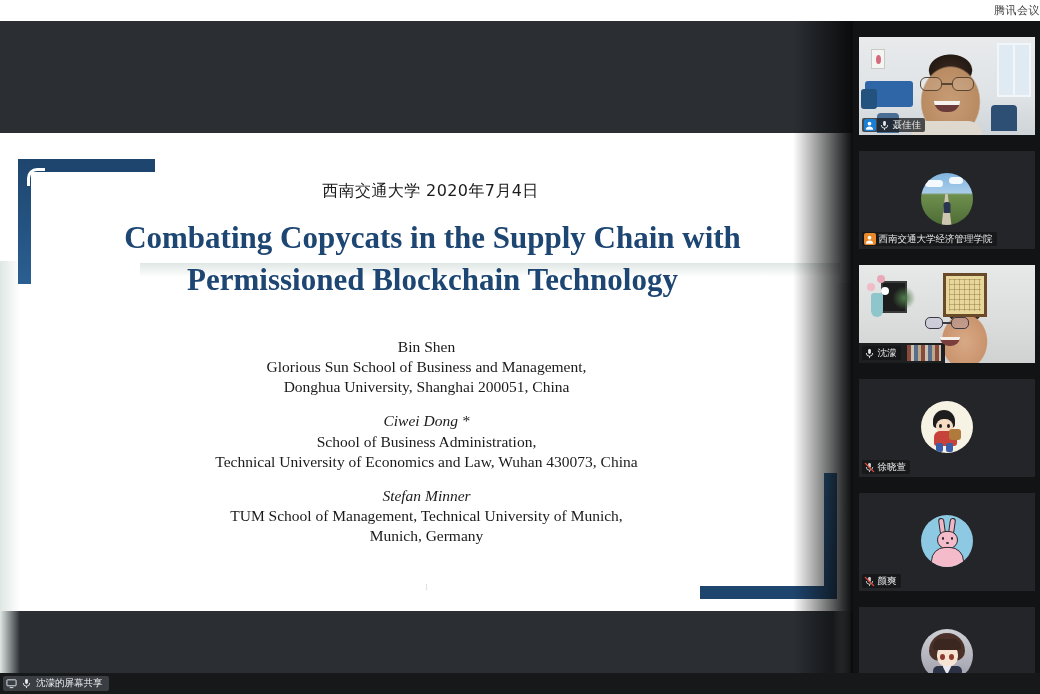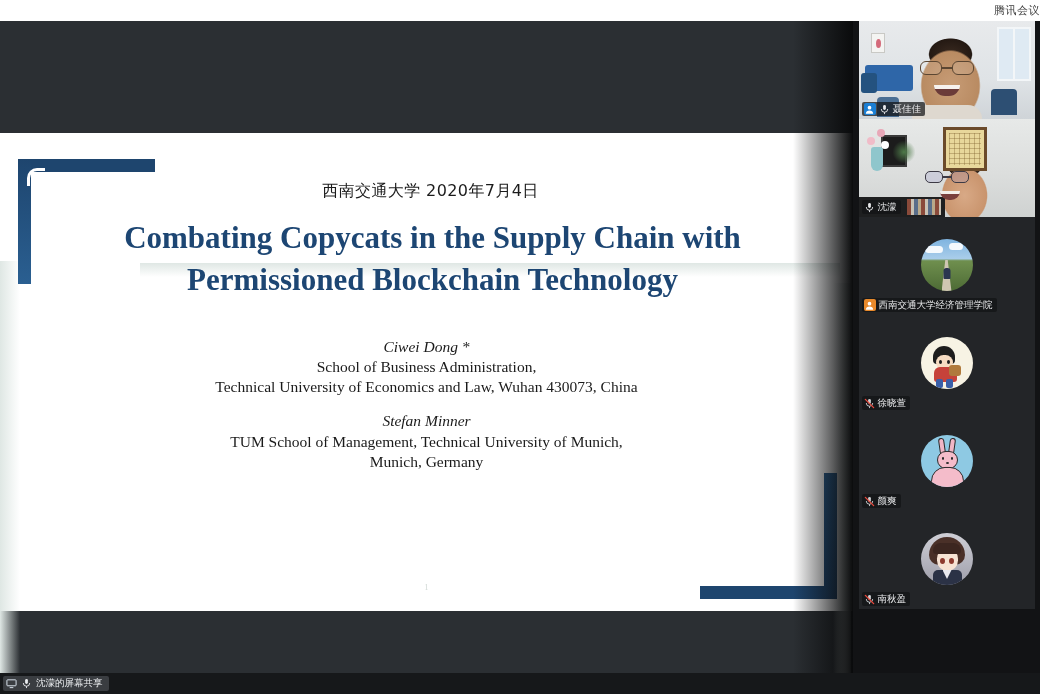--- a/index.html
+++ b/index.html
@@ -89,21 +89,21 @@
     font-size:8px; color:#cfd8d4;
     font-family:"Liberation Serif","DejaVu Serif",serif;
   }
 
   
   .rail{
     position:absolute; left:853px; top:21px; width:187px; height:652px;
     background:#121315;
   }
   .tile{
-    position:relative; width:176px; height:98px; margin:0 auto 0 auto;
+    position:relative; width:176px; height:98px; margin:16px auto 0 auto;
     background:#8b5cf6; overflow:hidden;
   }
   .tile.active{ outline:2px solid #2e8b50; outline-offset:-2px; }
 
   
   .v1{ position:absolute; inset:0;
     background:
       radial-gradient(ellipse 52px 62px at 52% 66%, #c79c76 0%, #b98b62 55%, rgba(185,139,98,0) 58%),
       radial-gradient(ellipse 30px 22px at 52% 34%, #3a2a20 0%, #241913 70%, rgba(36,25,19,0) 74%),
       linear-gradient(to bottom,#e8eaec 0%,#dfe3e6 60%,#cfd4d8 100%);
@@ -289,20 +289,25 @@
 
     <div class="slide-date">西南交通大学 2020年7月4日</div>
 
     <div class="slide-title">
       <div>Combating Copycats in the Supply Chain with</div>
       <div>Permissioned Blockchain Technology</div>
     </div>
 
     <div class="authors">
       <div class="auth-block">
+        <div class="auth-name">Bin Shen</div>
+        <div class="auth-line">Glorious Sun School of Business and Management,</div>
+        <div class="auth-line">Donghua University, Shanghai 200051, China</div>
+      </div>
+      <div class="auth-block">
         <div class="auth-name italic">Ciwei Dong *</div>
         <div class="auth-line">School of Business Administration,</div>
         <div class="auth-line">Technical University of Economics and Law, Wuhan 430073, China</div>
       </div>
       <div class="auth-block">
         <div class="auth-name italic">Stefan Minner</div>
         <div class="auth-line">TUM School of Management, Technical University of Munich,</div>
         <div class="auth-line">Munich, Germany</div>
       </div>
     </div>
@@ -338,20 +343,40 @@
             </svg>
         </span>
         <span>
           <svg class="ic" viewBox="0 0 24 24" fill="#e9eaec">
               <rect x="9" y="2" width="6" height="11" rx="3"></rect>
               <path d="M5 11a7 7 0 0 0 14 0" fill="none" stroke="#e9eaec" stroke-width="2"></path>
               <rect x="11" y="18" width="2" height="4"></rect>
             </svg>
         </span>
         <span class="np-name">聂佳佳</span>
+      </div>
+    </div>
+
+    <div class="tile">
+      <div class="av-tile">
+        <div class="av av-road">
+          <span class="cloud c1"></span>
+            <span class="cloud c2"></span>
+          <span class="path"></span>
+            <span class="fig"></span>
+        </div>
+      </div>
+      <div class="nameplate">
+        <span class="badge-person orange">
+          <svg class="ic" viewBox="0 0 24 24" fill="#fff">
+              <circle cx="12" cy="8" r="4"></circle>
+              <path d="M4 21c0-4.4 3.6-7 8-7s8 2.6 8 7z"></path>
+            </svg>
+        </span>
+        <span class="np-name">西南交通大学经济管理学院</span>
       </div>
     </div>
 
     <div class="tile">
       <div class="v2">
         <div class="frame"></div>
           <div class="frame2"></div>
         <div class="vase"></div>
         <div class="flowers">
             <i></i>
@@ -375,40 +400,20 @@
               <path d="M5 11a7 7 0 0 0 14 0" fill="none" stroke="#e9eaec" stroke-width="2"></path>
               <rect x="11" y="18" width="2" height="4"></rect>
             </svg>
         </span>
         <span class="np-name">沈濛</span>
       </div>
     </div>
 
     <div class="tile">
       <div class="av-tile">
-        <div class="av av-road">
-          <span class="cloud c1"></span>
-            <span class="cloud c2"></span>
-          <span class="path"></span>
-            <span class="fig"></span>
-        </div>
-      </div>
-      <div class="nameplate">
-        <span class="badge-person orange">
-          <svg class="ic" viewBox="0 0 24 24" fill="#fff">
-              <circle cx="12" cy="8" r="4"></circle>
-              <path d="M4 21c0-4.4 3.6-7 8-7s8 2.6 8 7z"></path>
-            </svg>
-        </span>
-        <span class="np-name">西南交通大学经济管理学院</span>
-      </div>
-    </div>
-
-    <div class="tile">
-      <div class="av-tile">
         <div class="av av-kid">
           <span class="hair"></span>
             <span class="face"></span>
           <span class="eye l"></span>
             <span class="eye r"></span>
           <span class="body"></span>
             <span class="bread"></span>
           <span class="leg l"></span>
             <span class="leg r"></span>
         </div>

